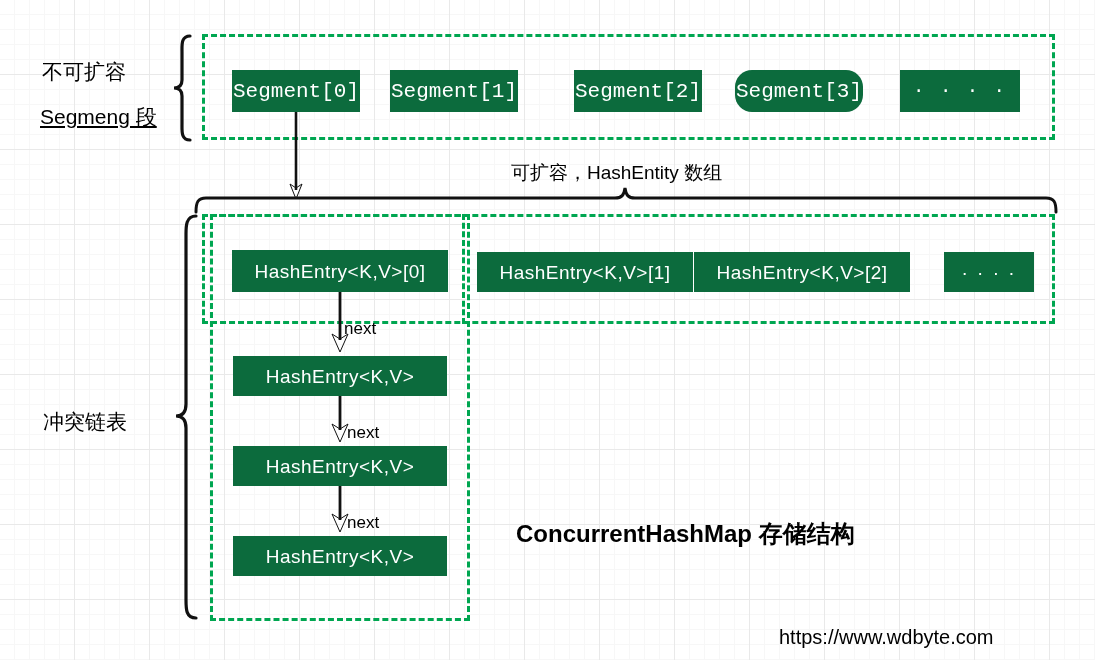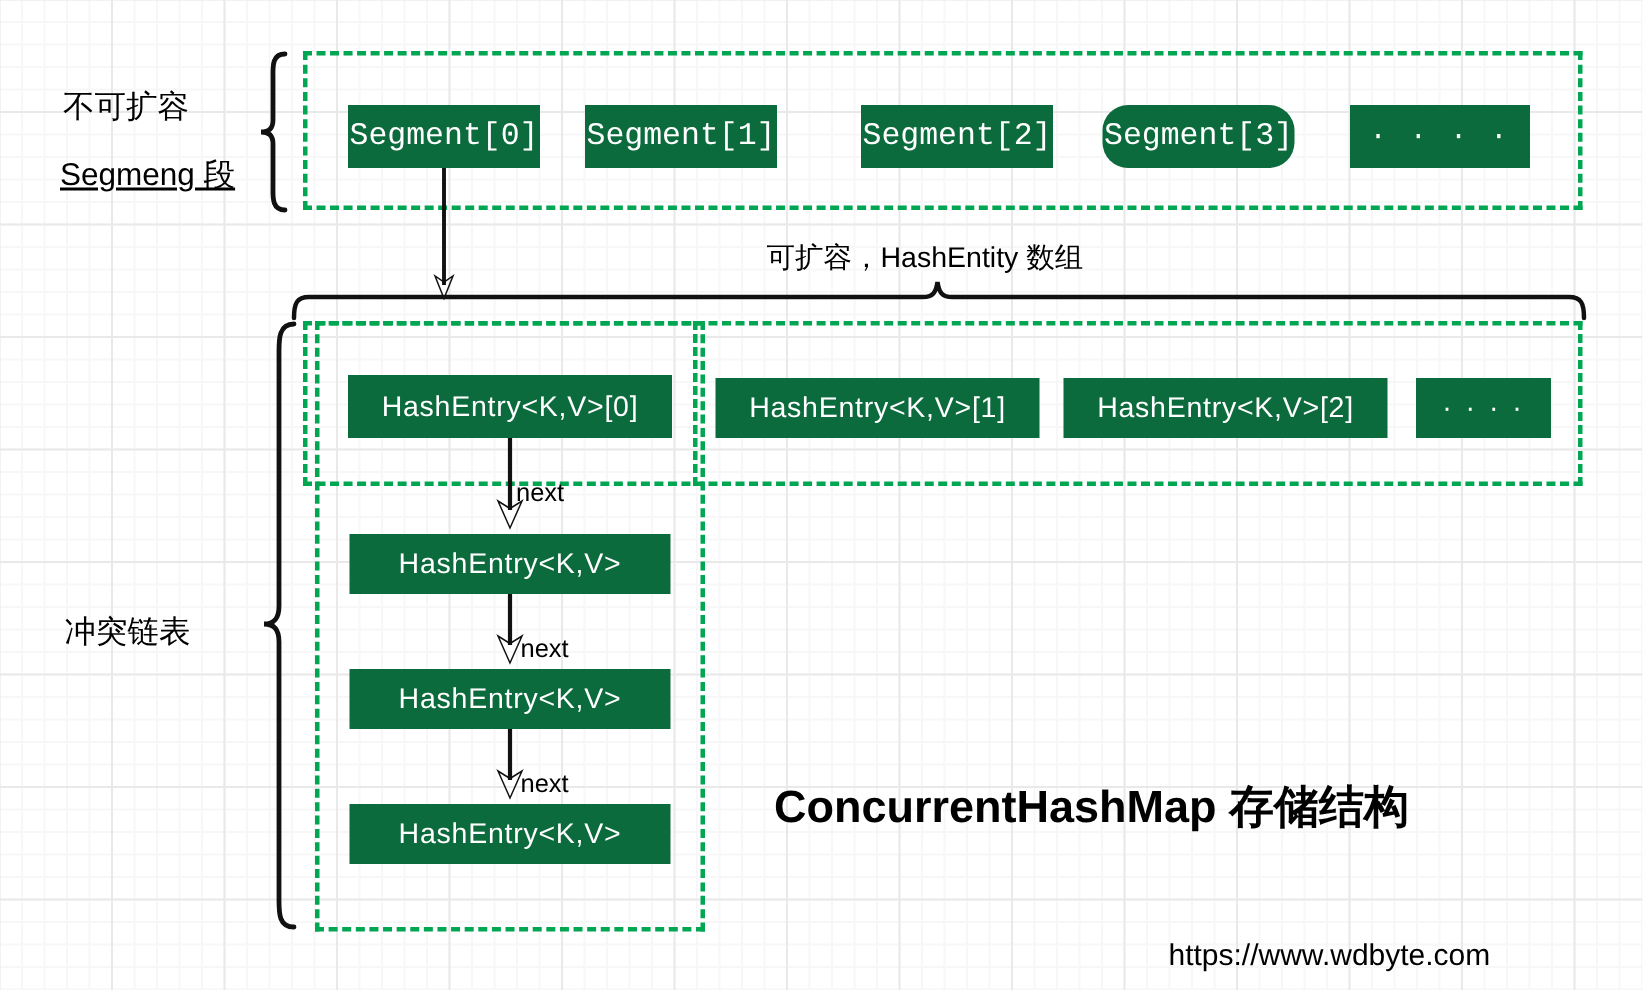--- a/index.html
+++ b/index.html
@@ -62,21 +62,21 @@
     position: absolute;
     color: #000000;
     white-space: nowrap;
     line-height: 1.45;
   }
   .label.cn-big   { font-size: 21px; }
   .label.mid      { font-size: 19px; }
   .label.nextlbl  { font-size: 17px; margin-top: 16px; }
   .title {
     position: absolute;
-    font-size: 30px;
+    font-size: 24px;
     font-weight: bold;
     color: #000000;
     white-space: nowrap;
     letter-spacing: 0px;
   }
   .url {
     position: absolute;
     font-size: 20px;
     color: #000000;
     white-space: nowrap;
@@ -107,21 +107,21 @@
 
   <div class="label cn-big" style="left:42px; top:57px;text-align:center;">不可扩容</div>
   <div class="label cn-big" style="left:40px; top:102px;text-decoration:underline;">Segmeng 段</div>
 
   <div class="label mid" style="left:511px; top:159px;">可扩容，HashEntity 数组</div>
 
   <div class="dashed-region" style="left:202px; top:214px; width:853px; height:110px;"></div>
 
   <div class="gbox entry" style="left:232px; top:250px; width:216px; height:42px;">HashEntry&lt;K,V&gt;[0]</div>
   <div class="gbox entry" style="left:477px; top:252px; width:216px; height:40px;">HashEntry&lt;K,V&gt;[1]</div>
-  <div class="gbox entry" style="left:709px; top:252px; width:216px; height:40px;">HashEntry&lt;K,V&gt;[2]</div>
+  <div class="gbox entry" style="left:694px; top:252px; width:216px; height:40px;">HashEntry&lt;K,V&gt;[2]</div>
   <div class="gbox entry" style="left:944px; top:252px; width:90px; height:40px; letter-spacing:2px;">· · · ·</div>
 
   <div class="dashed-vline" style="left:462px; top:214px; height:110px;"></div>
 
   <div class="dashed-region" style="left:210px; top:214px; width:260px; height:407px;"></div>
 
   <div class="gbox entry" style="left:233px; top:356px; width:214px; height:40px;">HashEntry&lt;K,V&gt;</div>
   <div class="gbox entry" style="left:233px; top:446px; width:214px; height:40px;">HashEntry&lt;K,V&gt;</div>
   <div class="gbox entry" style="left:233px; top:536px; width:214px; height:40px;">HashEntry&lt;K,V&gt;</div>
 

